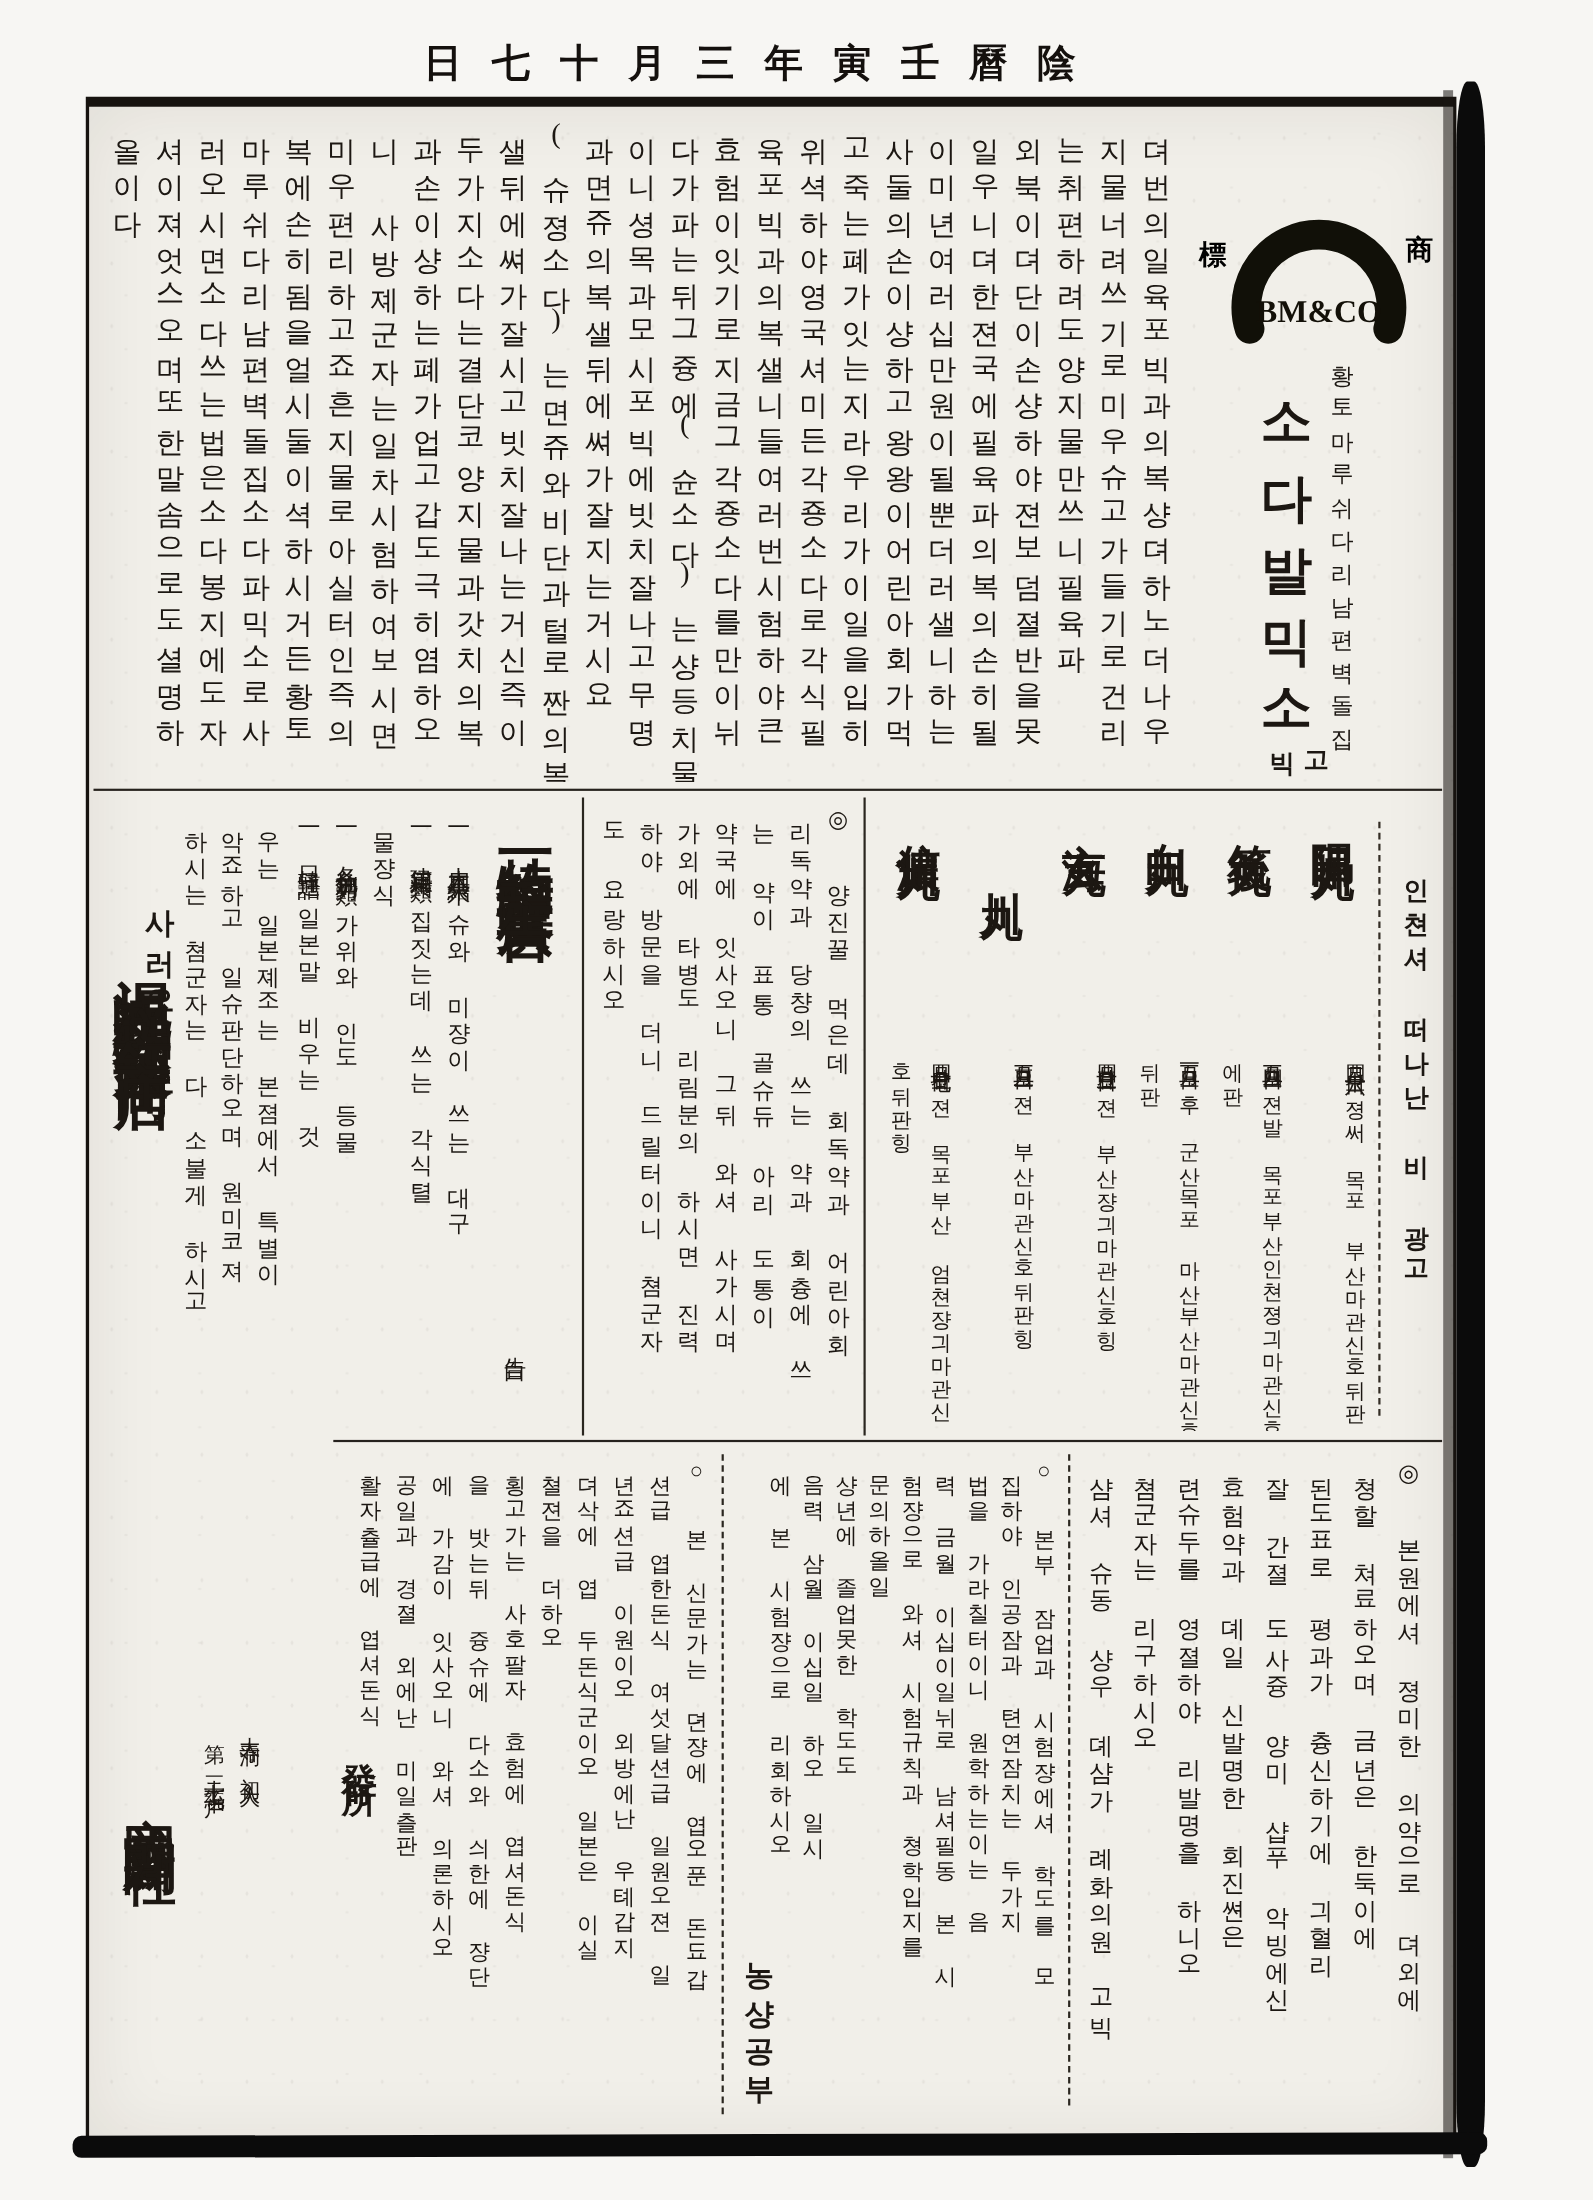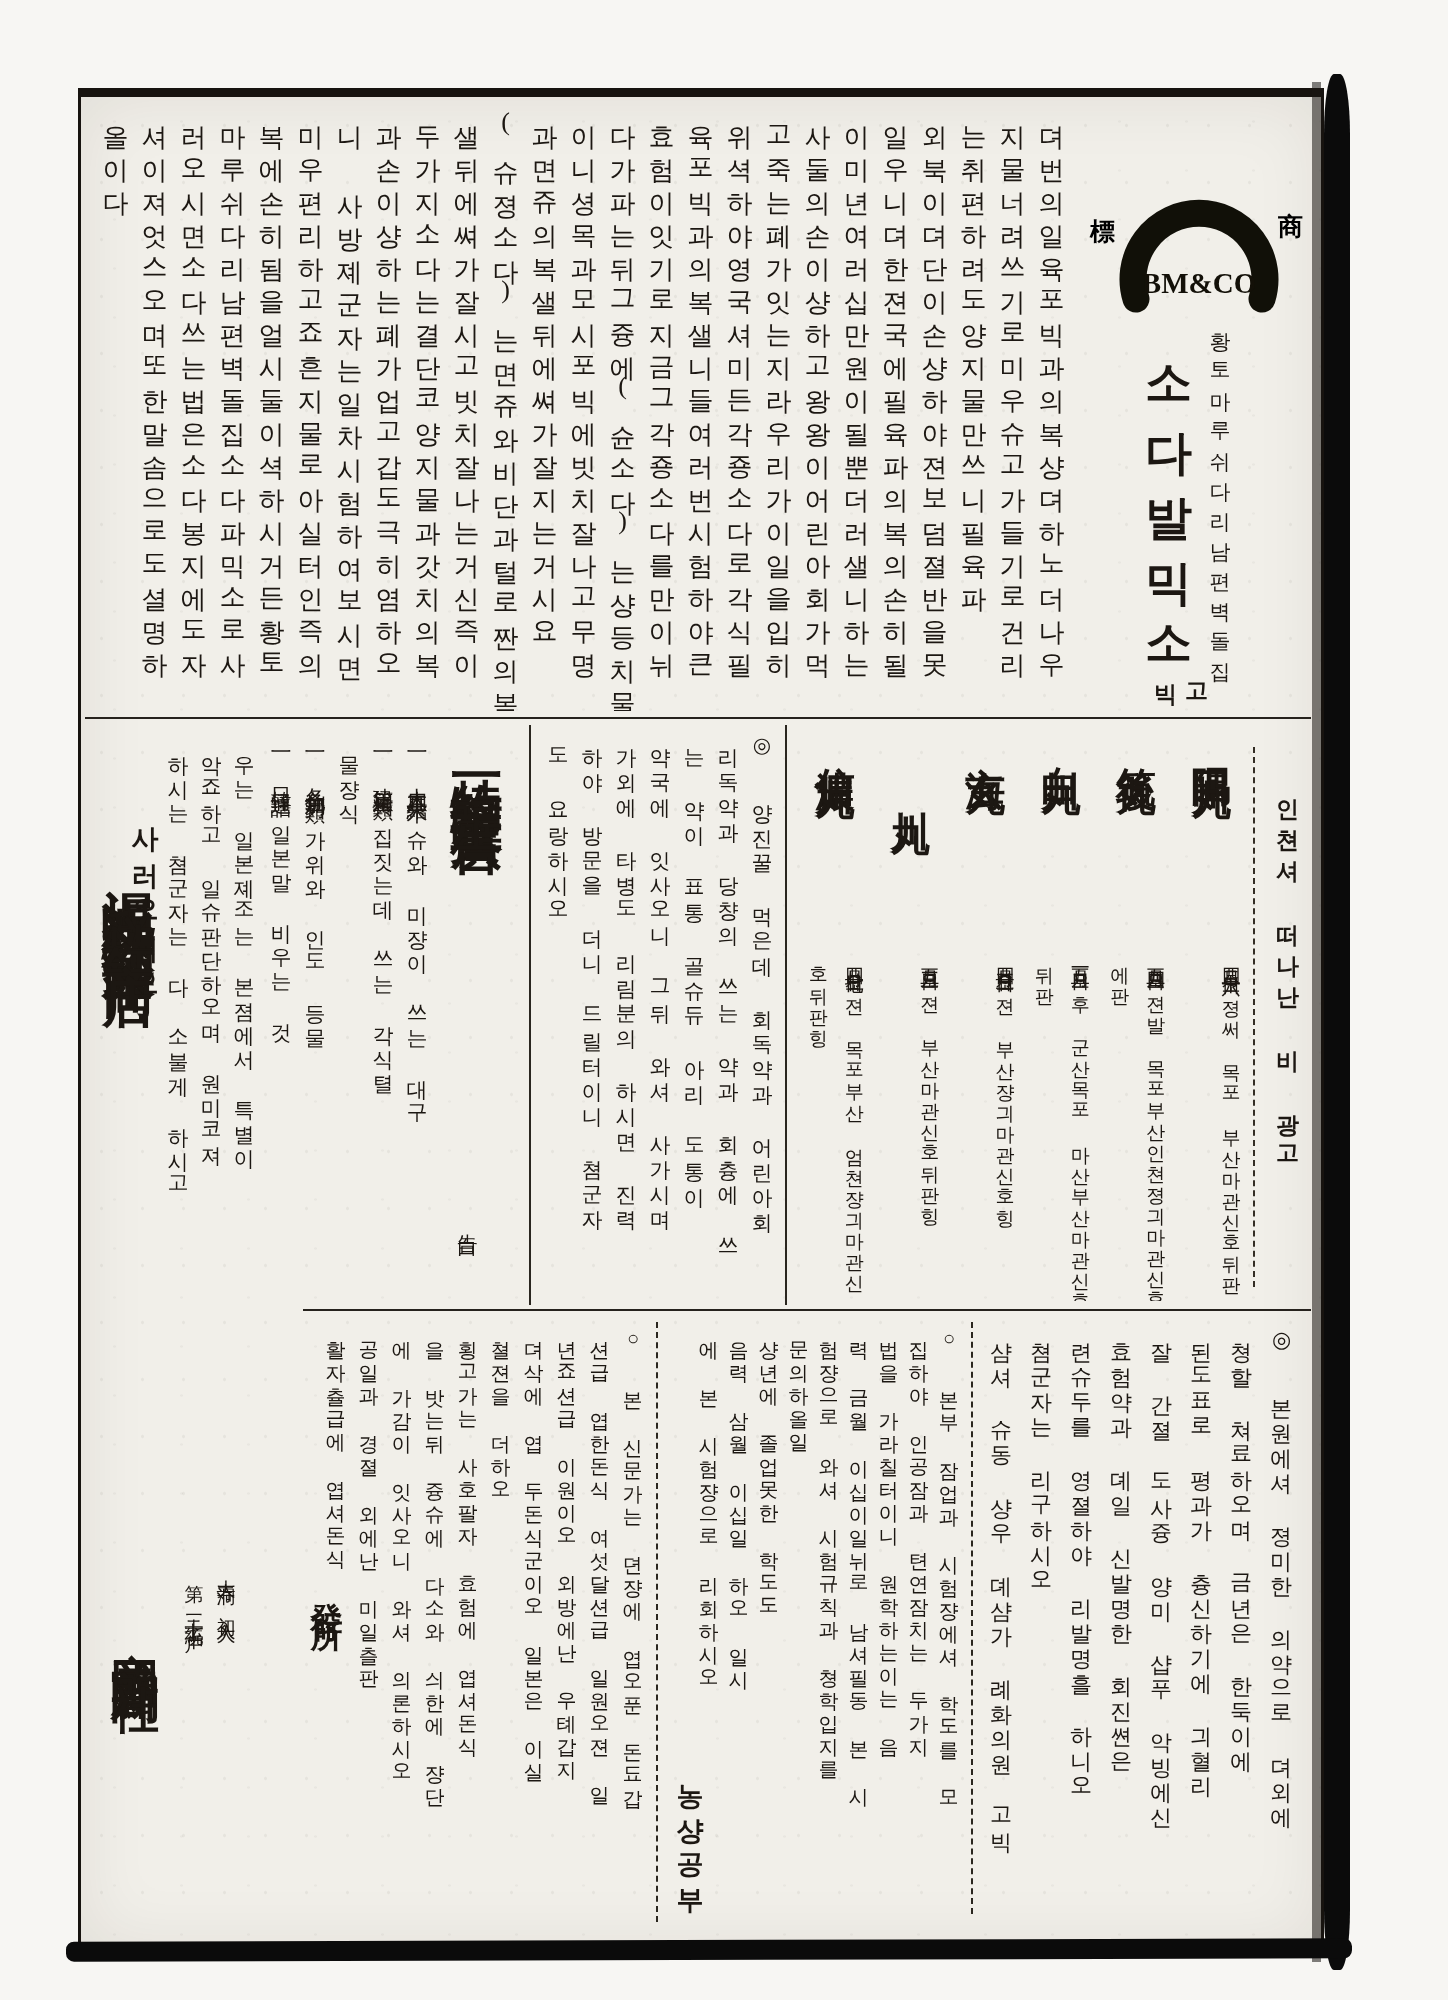--- a/index.html
+++ b/index.html
@@ -75,20 +75,21 @@
                    background:#0b0b0b;border-radius:10px/60px;}
   .scan-smear{position:absolute;left:1312px;top:82px;width:9px;height:1880px;background:#191612;opacity:.55;}
   .scan-edge-bottom{position:absolute;left:66px;top:1940px;width:1286px;height:20px;
                     background:#0b0b0b;border-radius:8px;transform:rotate(-0.15deg);}
 </style>
 </head>
 <body>
 
 <div class="scene">
 
+  <div class="masthead">日七十月三年寅壬曆陰</div>
 
   <div class="page">
 
     <section class="article">
       <div class="vtext cols article-text">뎌번의일육포빅과의복샹뎌하노더나우
 지물너려쓰기로미우슈고가들기로건리
 는취편하려도양지물만쓰니필육파
 외북이뎌단이손샹하야젼보덤졀반을못
 일우니뎌한젼국에필육파의복의손히될
 이미년여러십만원이될뿐더러샐니하는

